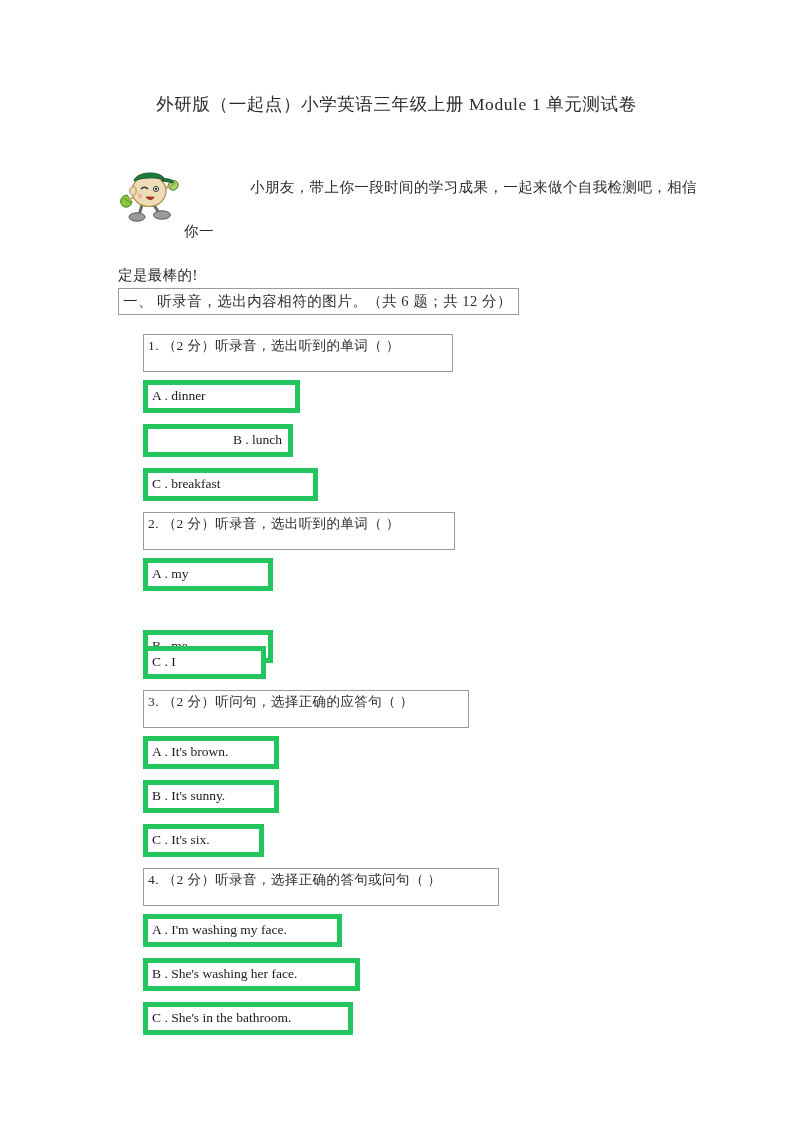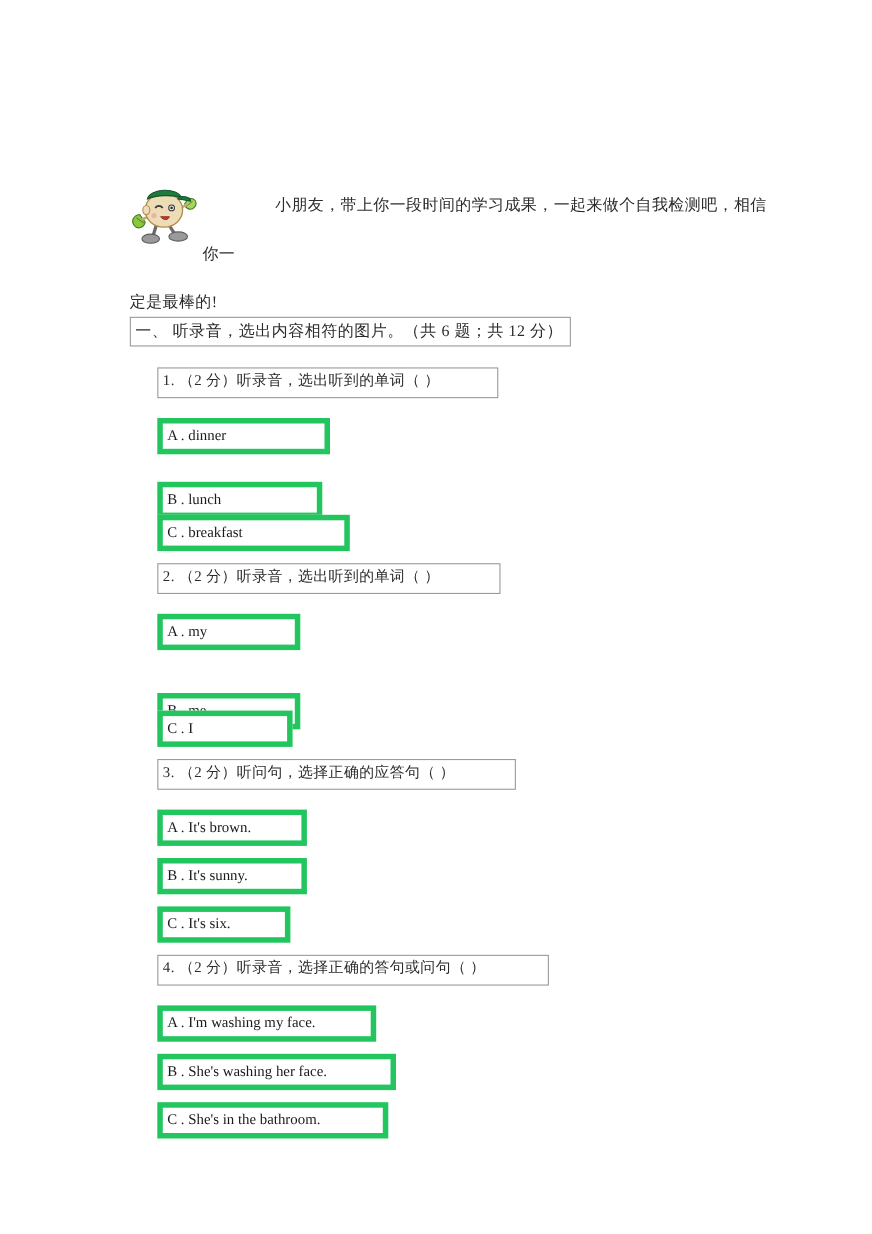--- a/index.html
+++ b/index.html
@@ -81,21 +81,21 @@
   }
 
   
   .q-block {
     position: absolute;
     left: 143px;
   }
   .q-stem {
     display: inline-block;
     border: 1px solid #9a9a9a;
-    padding: 2px 6px 6px 4px;
+    padding: 2px 6px 16px 4px;
     font-size: 13.5px;
     line-height: 18px;
     letter-spacing: 0.4px;
     color: #2b2b2b;
     white-space: nowrap;
     background: #ffffff;
   }
   .opt {
     display: inline-block;
     border: 5px solid #22c55e;
@@ -119,20 +119,21 @@
     letter-spacing: 1.2px;
     color: #3a3a3a;
     font-family: "Liberation Serif", "DejaVu Serif", serif;
   }
 </style>
 </head>
 <body>
 
 <div class="page">
 
+  <div class="doc-title">外研版（一起点）小学英语三年级上册 Module 1 单元测试卷</div>
 
   <div class="intro-wrap">
     <span class="mascot">
       <svg width="62" height="60" viewBox="0 0 62 60" xmlns="http://www.w3.org/2000/svg">
 
         <path d="M9 30 C3 31 1 36 4 40 C7 44 13 42 14 37 Z" fill="#8dc63f" stroke="#3f7d20" stroke-width="1"></path>
         <path d="M6 33 L13 38" stroke="#3f7d20" stroke-width="0.8" fill="none"></path>
 
         <path d="M53 16 C59 14 62 19 59 23 C56 27 50 25 50 20 Z" fill="#a8d45e" stroke="#3f7d20" stroke-width="1"></path>
         <path d="M57 18 L51 23" stroke="#3f7d20" stroke-width="0.8" fill="none"></path>
@@ -168,21 +169,21 @@
       <span class="line2">定是最棒的!</span>
     </div>
   </div>
 
   <div class="section-header">一、 听录音，选出内容相符的图片。（共 6 题；共 12 分）</div>
 
   <div id="questions-root">
       <div class="q-block" style="top: 334px;">
         <div class="q-stem" style="position: absolute; left: 0px; top: 0px; width: 298px;">1. （2 分）听录音，选出听到的单词（      ）</div>
         <div class="opt" style="position: absolute; left: 0px; top: 46px; width: 137px;">A . dinner</div>
-        <div class="opt" style="position: absolute; left: 0px; top: 104px; width: 130px;">B . lunch</div>
+        <div class="opt" style="position: absolute; left: 0px; top: 90px; width: 130px; text-align: right;">B . lunch</div>
         <div class="opt" style="position: absolute; left: 0px; top: 134px; width: 155px;">C . breakfast</div>
       </div>
       <div class="q-block" style="top: 512px;">
         <div class="q-stem" style="position: absolute; left: 0px; top: 0px; width: 300px;">2. （2 分）听录音，选出听到的单词（      ）</div>
         <div class="opt" style="position: absolute; left: 0px; top: 46px; width: 110px;">A . my</div>
         <div class="opt" style="position: absolute; left: 0px; top: 90px; width: 110px; margin-top: 28px;">B . me</div>
         <div class="opt" style="position: absolute; left: 0px; top: 134px; width: 103px;">C . I</div>
       </div>
       <div class="q-block" style="top: 690px;">
         <div class="q-stem" style="position: absolute; left: 0px; top: 0px; width: 314px;">3. （2 分）听问句，选择正确的应答句（      ）</div>

